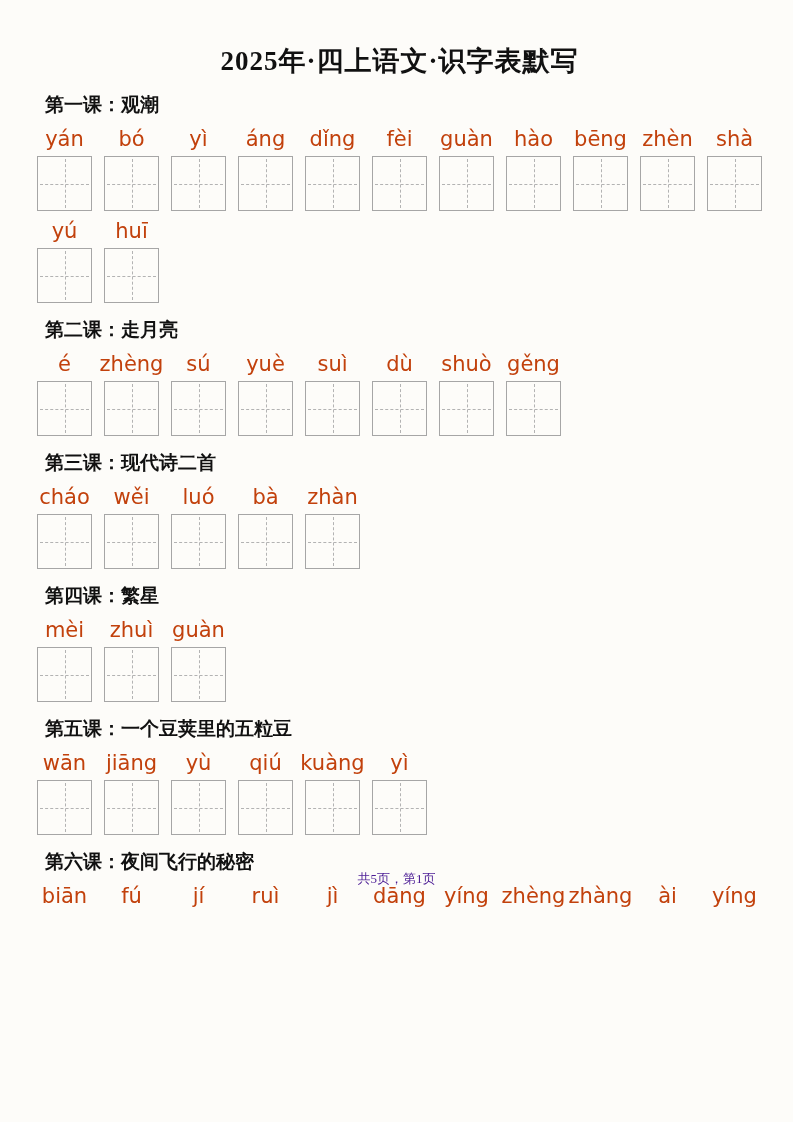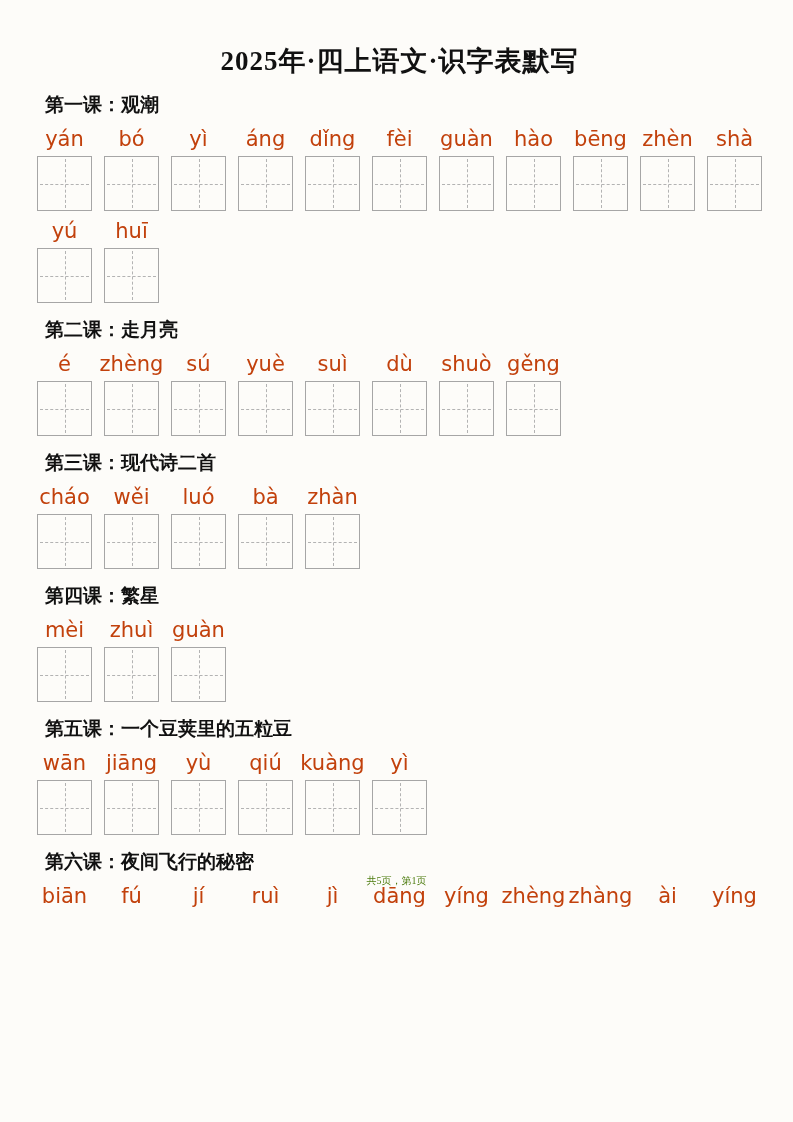--- a/index.html
+++ b/index.html
@@ -83,22 +83,22 @@
     height: 0;
     border-top: 1px dashed #b3b3b3;
   }
   .footer {
     position: absolute;
     left: 0;
     right: 0;
     bottom: 20px;
     text-align: center;
     font-family: "Liberation Serif", "DejaVu Serif", serif;
-    font-size: 10px;
-    color: #4d7c0f;
+    font-size: 13px;
+    color: #4c1d95;
   }
 </style>
 </head>
 <body>
 
 <div class="page">
   <h1 class="title">2025年·四上语文·识字表默写</h1>
   <div id="lessons">
   <section class="lesson">
     <div class="lesson-heading">第一课：观潮</div>

